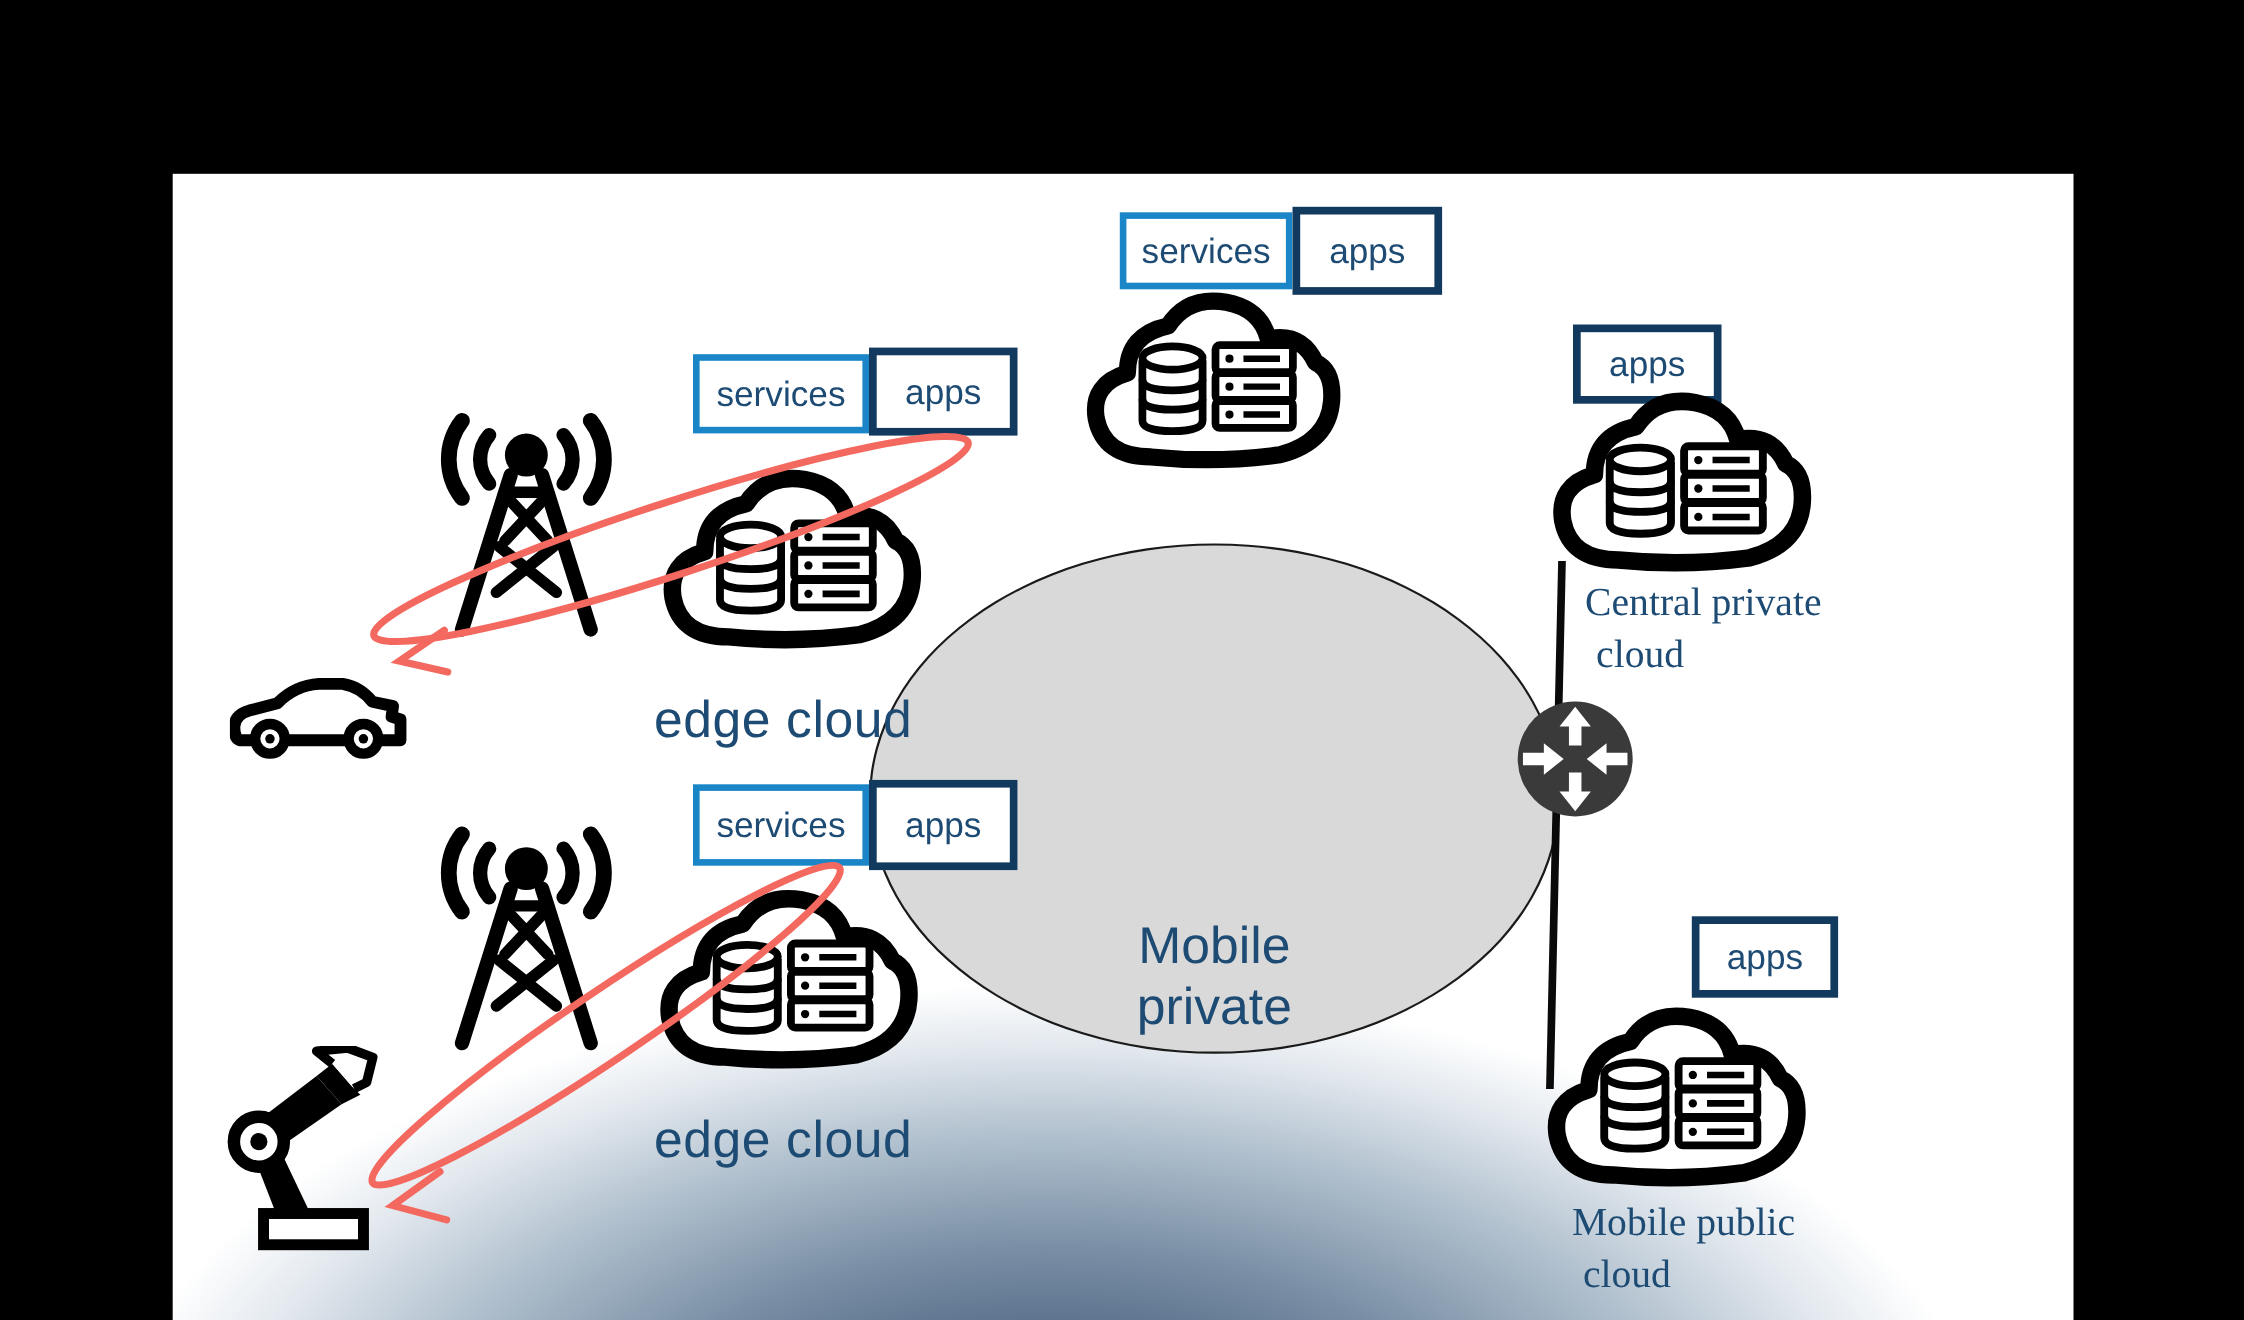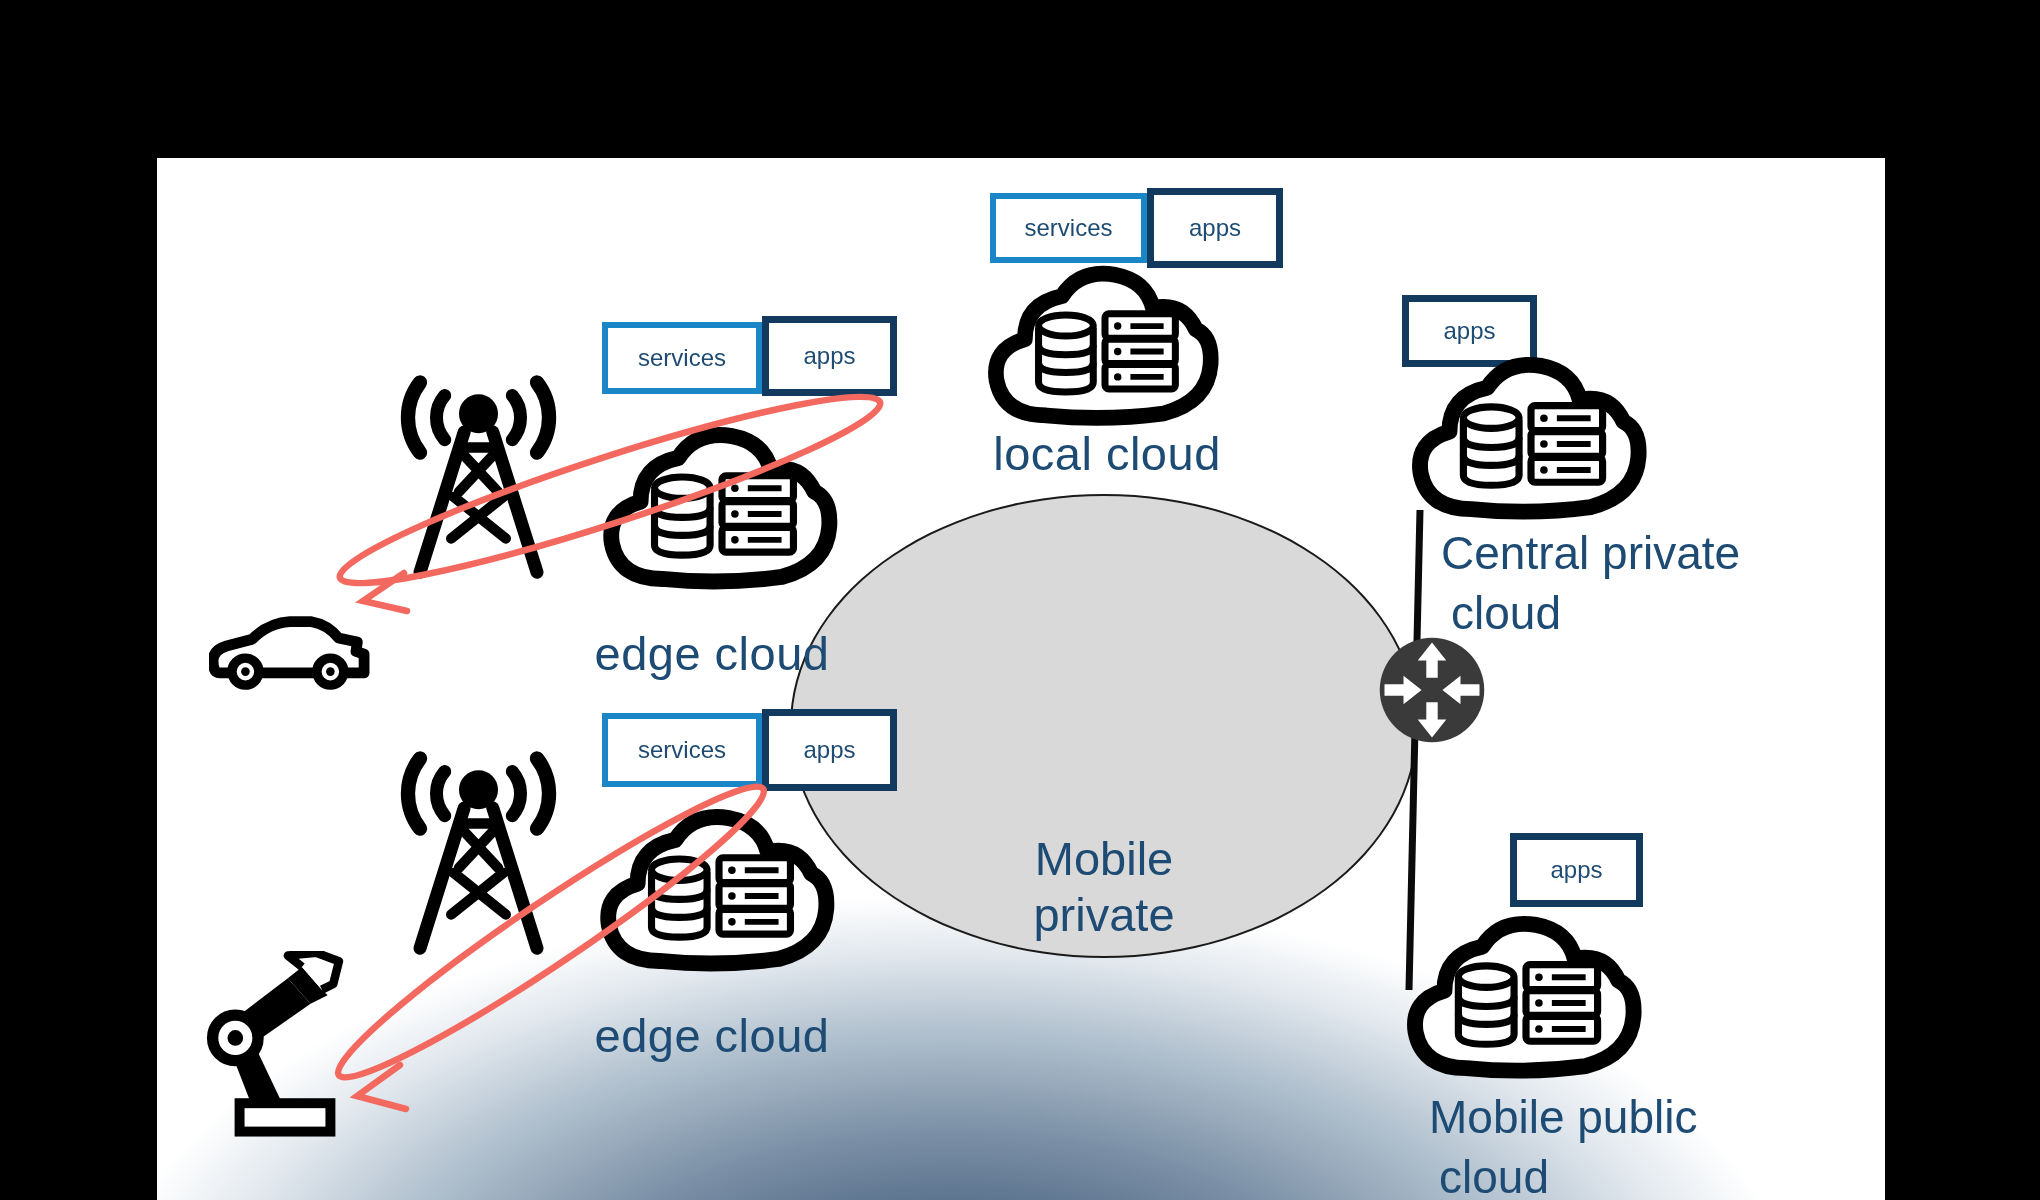--- a/index.html
+++ b/index.html
@@ -5,25 +5,25 @@
   html,body{margin:0;padding:0;background:#000;}
   body{width:2040px;height:1200px;position:relative;font-family:"Liberation Sans",sans-serif;overflow:hidden;}
   .surface{position:absolute;left:157px;top:158px;width:1728px;height:1042px;background:#fff;overflow:hidden;}
   .bottom-glow{position:absolute;inset:0;
     background:radial-gradient(62% 54% at 46% 114%,
       var(--bottom-glow,#3b5474) 0%, #506885 20%, #7b90a6 38%, #aebecc 55%, #e2e8ee 70%, rgba(255,255,255,0) 80%);}
   .net-ellipse{position:absolute;left:633px;top:336px;width:624px;height:460px;border-radius:50%;
     background:var(--network-fill,#d9d9d9);border:2px solid #1a1a1a;display:flex;align-items:flex-end;justify-content:center;}
   .net-label{color:var(--label-text,#1d4b73);font-size:47px;line-height:1.18;text-align:center;transform:translateY(-14px);}
   .tag{position:absolute;background:#fff;box-sizing:border-box;display:flex;align-items:center;justify-content:center;
-    font-size:24px;color:var(--label-text,#1d4b73);}
+    font-size:32px;color:var(--label-text,#1d4b73);margin-left:28px;}
   .tag.services{border:6px solid var(--services-border,#1a86c8);}
   .tag.apps{border:7px solid var(--apps-border,#123a5e);}
   .cloud-label{position:absolute;text-align:center;font-size:47px;color:var(--label-text,#1d4b73);letter-spacing:.5px;}
-  .side-label{position:absolute;font-size:46px;color:var(--label-text,#1d4b73);line-height:1.3;}
+  .side-label{position:absolute;font-size:36px;color:var(--label-text,#1d4b73);line-height:1.3;font-family:Liberation Serif, serif;}
   .side-label .l2{display:block;padding-left:10px;}
   .icon{position:absolute;}
   .overlay{position:absolute;left:0;top:0;width:1728px;height:1042px;pointer-events:none;}
   svg{display:block;width:100%;height:100%;}
 </style>
 </head>
 <body>
 
 <div class="surface">
 
@@ -55,21 +55,20 @@
           <circle cx="72.5" cy="46.3" r="1.9"></circle>
           <circle cx="72.5" cy="59.3" r="1.9"></circle>
         </g>
       <g stroke="#000" stroke-width="3">
           <line x1="79" y1="33.3" x2="96" y2="33.3"></line>
           <line x1="79" y1="46.3" x2="96" y2="46.3"></line>
           <line x1="79" y1="59.3" x2="96" y2="59.3"></line>
         </g>
     </svg>
   </div>
-  <div class="cloud-label" style="left:795px;top:268px;width:310px;">local cloud</div>
 
   <div class="tag services" style="left:445px;top:164px;width:160px;height:72px;">services</div>
   <div class="tag apps" style="left:605px;top:158px;width:135px;height:80px;">apps</div>
   <div class="icon" style="left:434px;top:264px;width:262px;height:175px;">
     <svg viewBox="0 0 132 88">
       <path d="M36 79 Q14 79 10.5 61 Q8 45 25 40 Q25 22 44 18 Q53 4 71 7 Q87 10 90.5 24 Q106 21 112.5 35 Q121 39 120 53 Q118.5 72 96 78 Q66 82 36 79 Z" fill="#fff" stroke="#000" stroke-width="8" stroke-linejoin="round"></path>
       <g stroke="#000" stroke-width="3.6" fill="#fff">
         <path d="M32 34 L32 62 Q32 67 46 67 Q60 67 60 62 L60 34"></path>
         <ellipse cx="46" cy="33" rx="14" ry="5.4"></ellipse>
         <path d="M32 43 Q32 48 46 48 Q60 48 60 43" fill="none"></path>

